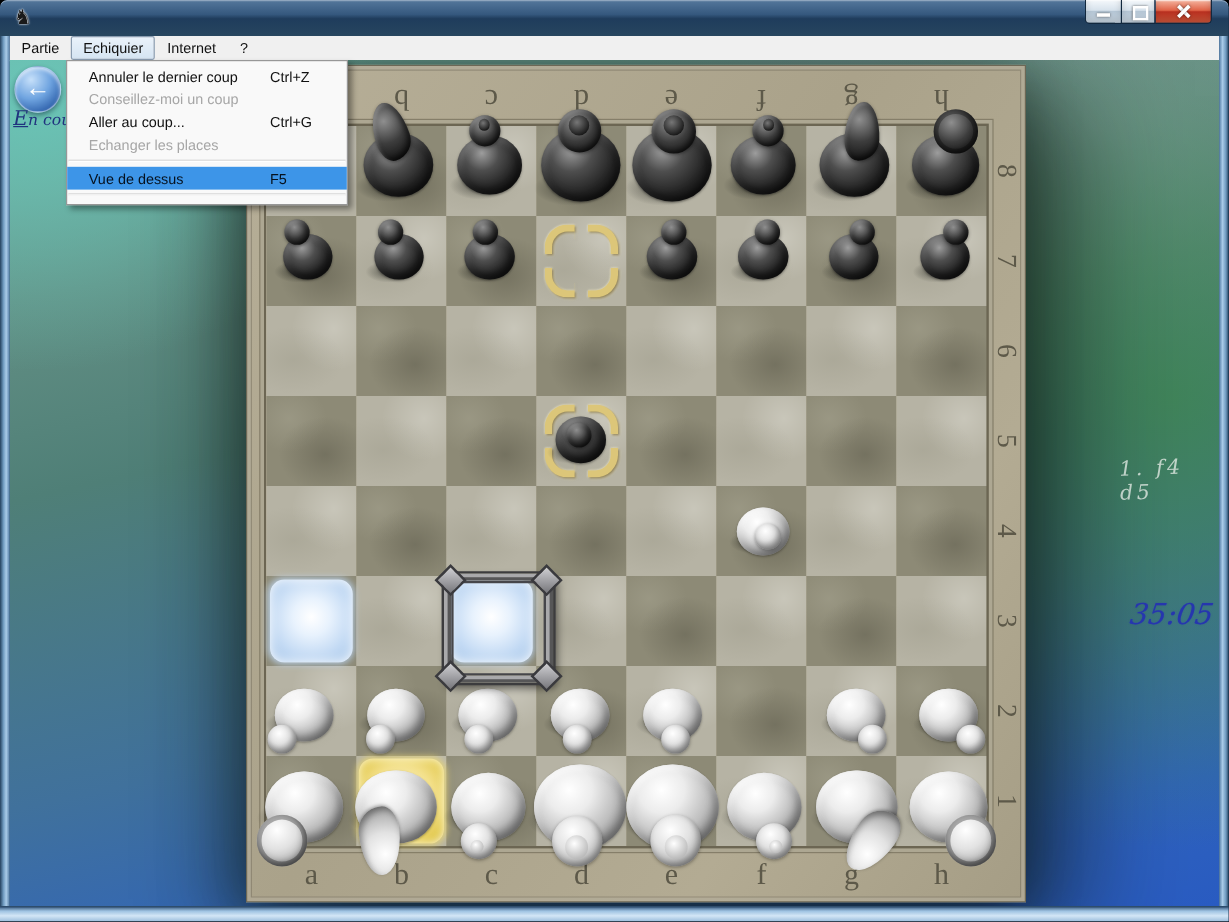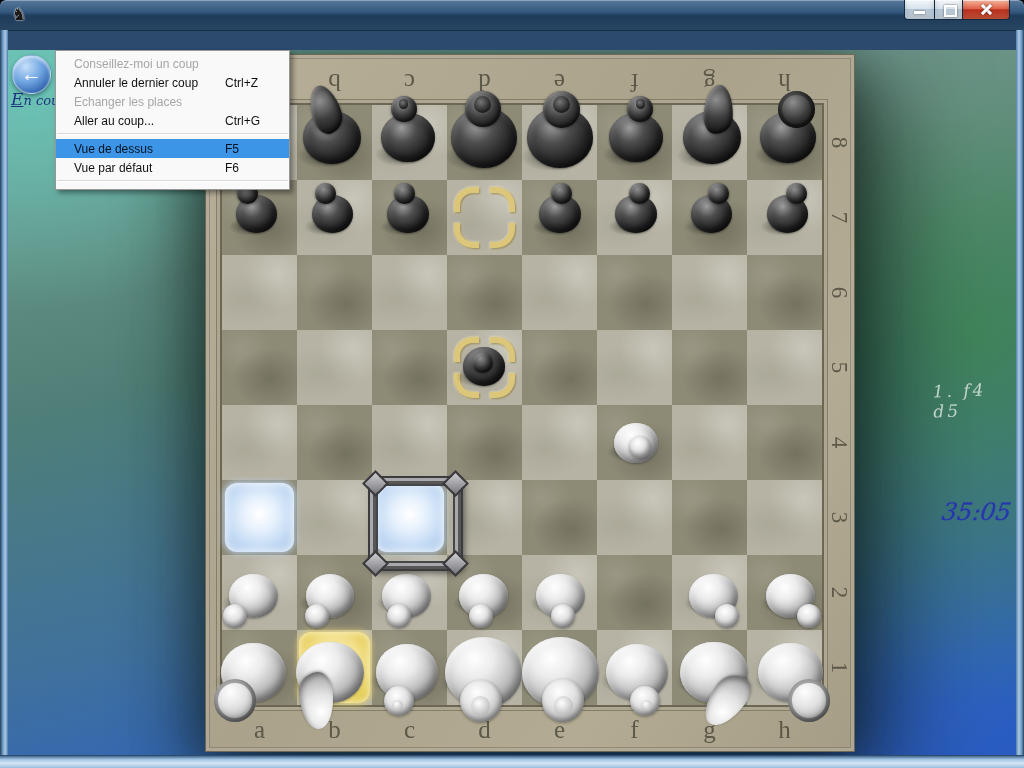--- a/index.html
+++ b/index.html
@@ -148,20 +148,26 @@
         </div>
       <div class="cap-btn max">
           <span class="glyph-max"></span>
         </div>
       <div class="cap-btn close">
           <span class="glyph-x"></span>
         </div>
     </div>
   </div>
 
+  <div class="menubar">
+      <div class="mb-item">Partie</div>
+      <div class="mb-item open">Echiquier</div>
+      <div class="mb-item">Internet</div>
+      <div class="mb-item">?</div>
+    </div>
 
   <div class="scene">
     <div class="board">
       <div class="coords-top">
           <span>a</span>
           <span>b</span>
           <span>c</span>
           <span>d</span>
           <span>e</span>
           <span>f</span>
@@ -445,44 +451,40 @@
         </div>
     </div>
 
     <div class="back-btn">←</div>
     <div class="status-label">En cou</div>
     <div class="move-list">1. f4 d5</div>
     <div class="clock">35:05</div>
   </div>
 
   <div class="dropdown">
-      <div class="mi disabled">
-        <span class="mi-label">Conseillez-moi un coup</span>
-        <span class="mi-key"></span>
-      </div>
       <div class="mi">
         <span class="mi-label">Annuler le dernier coup</span>
         <span class="mi-key">Ctrl+Z</span>
       </div>
       <div class="mi disabled">
-        <span class="mi-label">Echanger les places</span>
+        <span class="mi-label">Conseillez-moi un coup</span>
         <span class="mi-key"></span>
       </div>
       <div class="mi">
         <span class="mi-label">Aller au coup...</span>
         <span class="mi-key">Ctrl+G</span>
       </div>
+      <div class="mi disabled">
+        <span class="mi-label">Echanger les places</span>
+        <span class="mi-key"></span>
+      </div>
       <div class="mi-sep"></div>
       <div class="mi hot">
         <span class="mi-label">Vue de dessus</span>
         <span class="mi-key">F5</span>
       </div>
-      <div class="mi">
-        <span class="mi-label">Vue par défaut</span>
-        <span class="mi-key">F6</span>
-      </div>
       <div class="mi-sep"></div>
     </div>
 
   <div class="border-left"></div>
   <div class="border-right"></div>
   <div class="border-bottom"></div>
 </div>
 
 </body></html>

